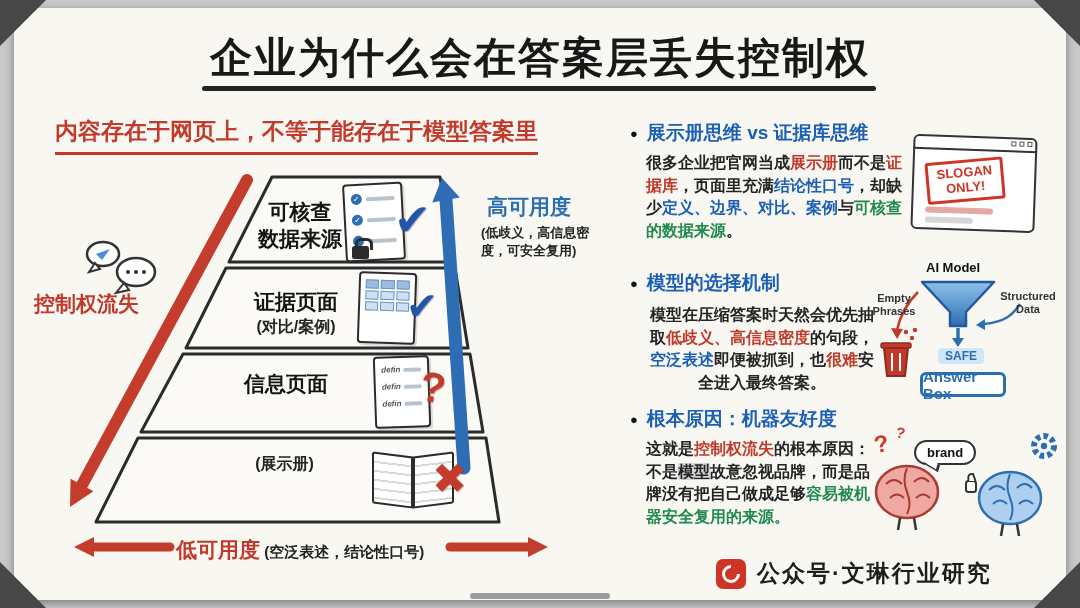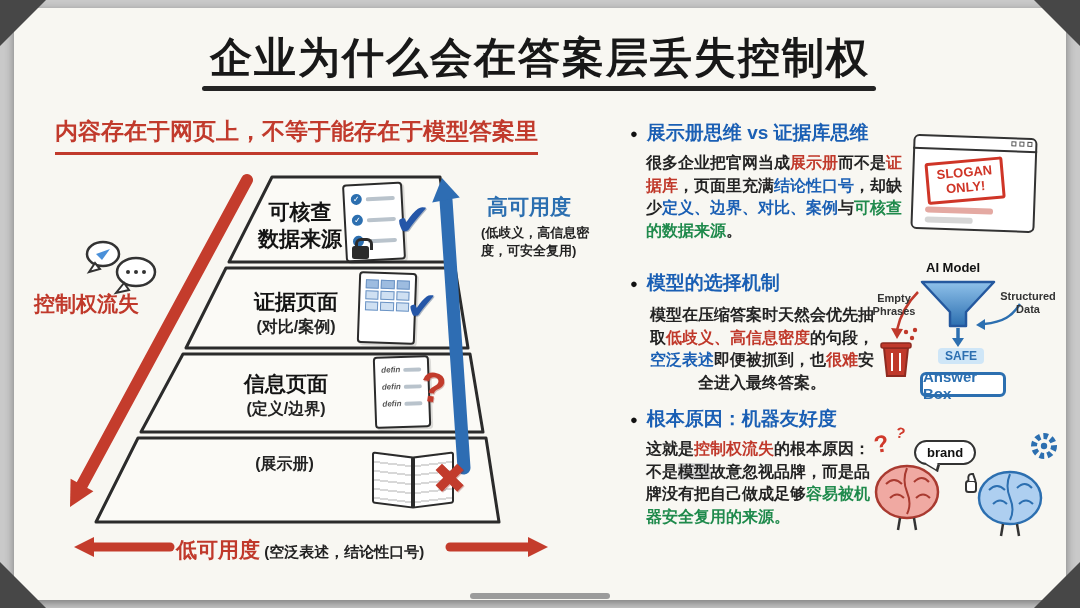--- a/index.html
+++ b/index.html
@@ -151,21 +151,20 @@
   <div class="layer-label ll1">
     <div class="ltitle">可核查</div>
     <div class="ltitle">数据来源</div>
   </div>
   <div class="layer-label ll2">
     <div class="ltitle">证据页面</div>
     <div class="lsub">(对比/案例)</div>
   </div>
   <div class="layer-label ll3">
     <div class="ltitle">信息页面</div>
-    <div class="lsub">(定义/边界)</div>
   </div>
   <div class="layer-label ll4">
     <div class="lsub">(展示册)</div>
   </div>
 
   <div class="doc doc1">
     <div class="chk-row">
         <span class="chk-dot">✓</span>
         <span class="g-line"></span>
       </div>
@@ -310,14 +309,18 @@
       <g>
         <circle cx="182" cy="22" r="10" fill="none" stroke="#2c6fb0" stroke-width="6" stroke-dasharray="4.5 3.2"></circle>
         <circle cx="182" cy="22" r="3.2" fill="#2c6fb0"></circle>
       </g>
     </svg>
     <span class="qq1">?</span>
     <span class="qq2">?</span>
     <div class="brand-bubble">brand</div>
   </div>
 
+  <div class="footer">
+    <span class="logo"></span>
+    <span class="footer-text">公众号·文琳行业研究</span>
+  </div>
   <div class="home-bar"></div>
 </div>
 
 </body></html>

